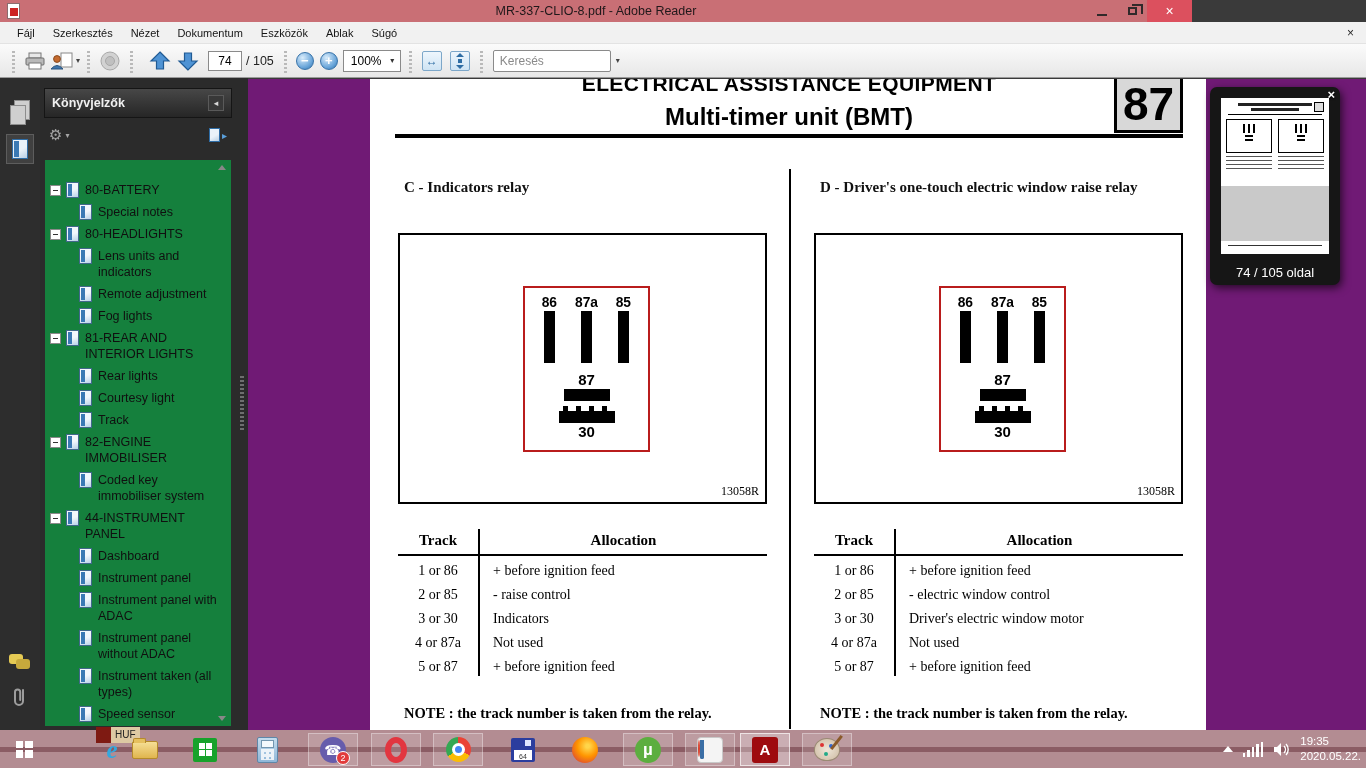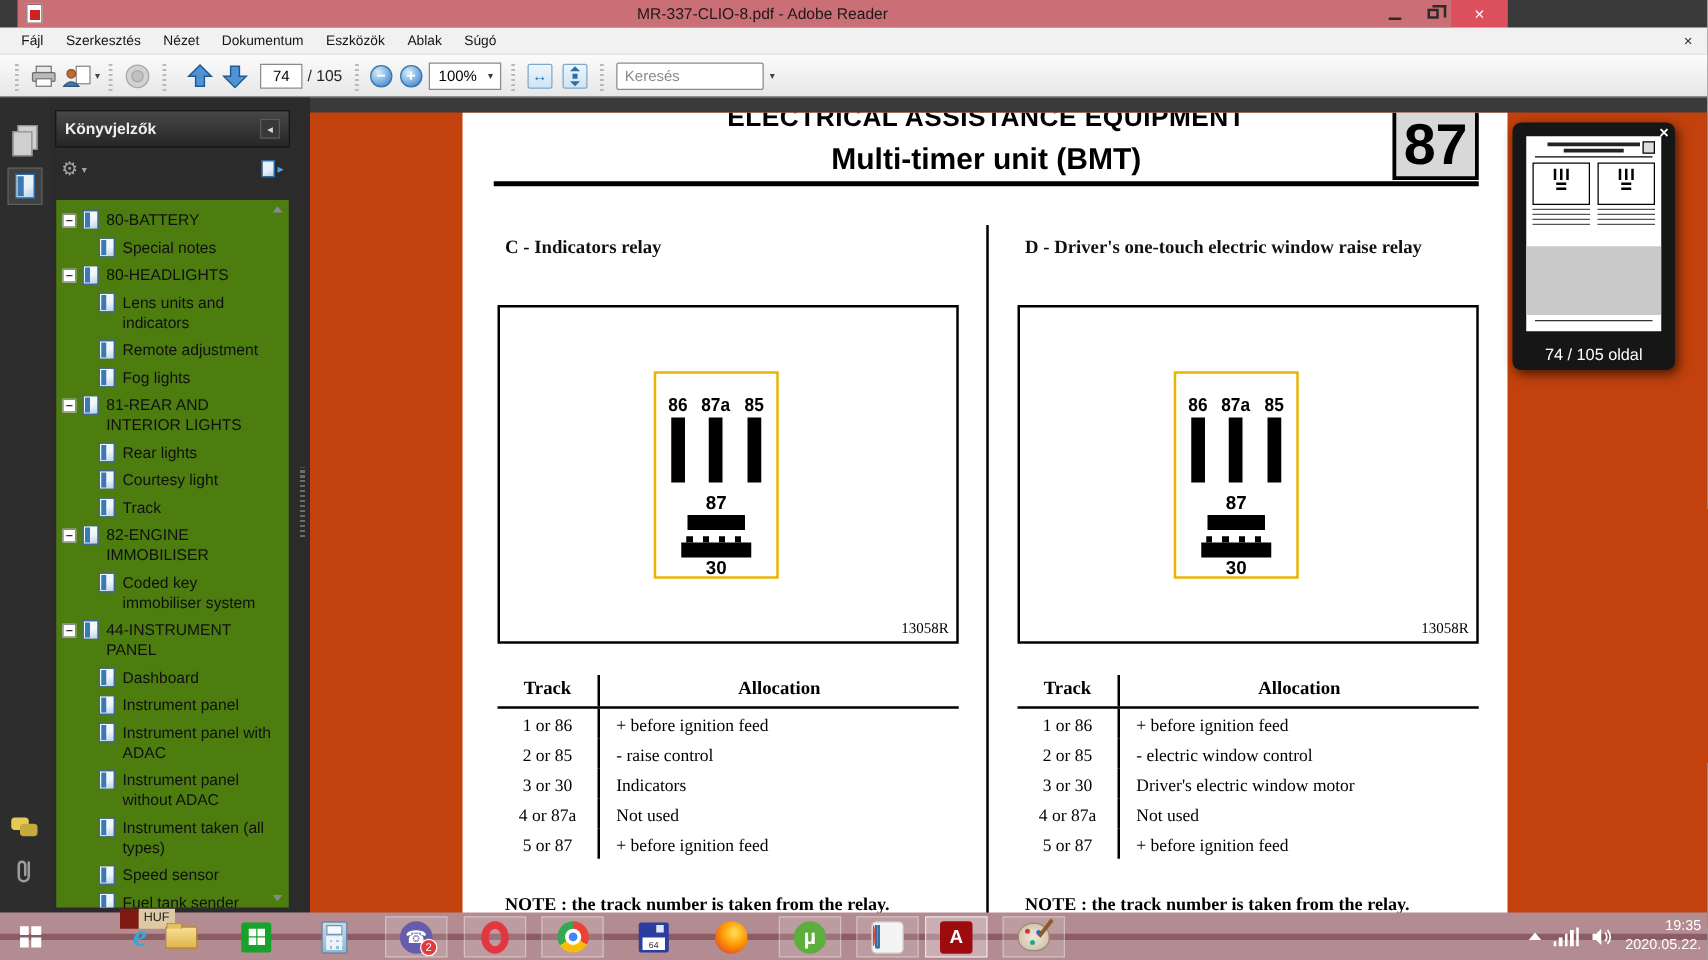--- a/index.html
+++ b/index.html
@@ -1,20 +1,20 @@
 <!DOCTYPE html>
 <html><head>
 <meta charset="utf-8">
 <style>
   * { margin:0; padding:0; box-sizing:border-box; }
   html,body { width:1366px; height:768px; overflow:hidden; }
   body { font-family:"Liberation Sans",sans-serif; position:relative; background:#3a3a3a; }
 
   
-  .titlebar { position:absolute; left:14px; top:0; width:1192px; height:22px; background:#c96f75; }
+  .titlebar { position:absolute; left:0; top:0; width:1192px; height:22px; background:#c96f75; }
   .t-title  { position:absolute; left:0; top:0; width:100%; text-align:center; font-size:12.5px; color:#20181a; line-height:22px; }
   .pdf-ico  { position:absolute; left:7px; top:3px; width:13px; height:16px; background:#fff; border:1px solid #8a6c6e; }
   .pdf-ico::before { content:""; position:absolute; left:2px; top:4px; width:8px; height:8px; background:#c22; }
   .win-btns { position:absolute; right:0; top:0; height:22px; display:flex; }
   .wbtn { width:30px; height:22px; display:flex; align-items:center; justify-content:center; }
   .min-glyph { width:10px; height:2px; background:#30292a; margin-top:8px; }
   .rest-glyph { width:9px; height:8px; border:2px solid #30292a; position:relative; background:transparent; }
   .rest-glyph::before { content:""; position:absolute; left:2px; top:-5px; width:9px; height:8px; border:2px solid #30292a; border-left:none; border-bottom:none; }
   .btn-close { width:45px; background:#dc505e; color:#fff; font-size:14px; }
 
@@ -68,54 +68,54 @@
   .p-title { color:#f0f0f0; font-size:12.5px; font-weight:bold; }
   .p-collapse { width:16px; height:16px; background:#383838; border:1px solid #5a5a5a; color:#d8d8d8; font-size:9px; display:flex; align-items:center; justify-content:center; }
   .p-tools { height:34px; display:flex; align-items:center; justify-content:space-between; padding:0 9px; }
   .gear-wrap { display:flex; align-items:center; gap:3px; color:#a5a5a5; }
   .gear-glyph { font-size:15px; font-family:"DejaVu Sans",sans-serif; }
   .tool-caret { font-size:8px; color:#a5a5a5; }
   .assign-ico { display:flex; align-items:center; gap:2px; }
   .assign-page { width:11px; height:14px; background:linear-gradient(150deg,#eaf2f9 55%,#b7cfe4); border:1px solid #2f6da6; }
   .assign-arrow { color:#5aa0dc; font-size:10px; }
 
-  .tree { position:absolute; left:5px; top:82px; width:186px; height:566px; background:#4d7c0f; overflow:hidden; padding-top:5px; }
+  .tree { position:absolute; left:5px; top:82px; width:186px; height:566px; background:#15803d; overflow:hidden; padding-top:19px; }
   .tree-up, .tree-dn { position:absolute; right:5px; width:0; height:0; border-left:4px solid transparent; border-right:4px solid transparent; }
   .tree-up { top:5px; border-bottom:5px solid #888; }
   .tree-dn { bottom:5px; border-top:5px solid #888; }
   .bm-row { display:flex; align-items:flex-start; padding:3px 14px 3px 0; }
   .lvl0 { padding-left:5px; }
   .lvl1 { padding-left:34px; }
   .bm-exp { width:11px; height:11px; border:1px solid #8a8a8a; background:#fff; margin:3px 5px 0 0; position:relative; flex:none; }
   .bm-exp::before { content:""; position:absolute; left:2px; right:2px; top:4px; height:1px; background:#333; }
   .bm-ico { width:13px; height:16px; flex:none; margin-right:6px; margin-top:0; background:linear-gradient(160deg,#f2f7fc 50%,#b9d2e8); border:1px solid #41688a; position:relative; }
   .bm-ico::before { content:""; position:absolute; left:1px; top:1px; bottom:1px; width:4px; background:#3a79b4; }
   .bm-lbl { font-size:12.5px; line-height:16px; color:#101010; }
   .lvl0 .bm-lbl { max-width:118px; }
   .lvl1 .bm-lbl { max-width:124px; }
 
   .splitter { position:absolute; left:236px; top:0; width:12px; height:652px; background:#2b2b2b; }
   .split-grip { position:absolute; left:4px; top:296px; width:4px; height:56px; background:repeating-linear-gradient(#0000 0 2px,#6e6e6e 2px 4px); }
 
   
-  .docarea { position:absolute; left:248px; top:12px; width:1118px; height:652px; background:#c2410c; overflow:hidden; }
+  .docarea { position:absolute; left:248px; top:1px; width:1118px; height:652px; background:#701a75; overflow:hidden; }
   .page { position:absolute; left:122px; top:0; width:836px; height:652px; background:#fff; overflow:hidden; }
 
   .doc-h1 { position:absolute; left:25px; top:-7px; width:788px; text-align:center; font-weight:bold; font-size:21px; letter-spacing:.4px; color:#000; }
   .doc-h2 { position:absolute; left:25px; top:24px; width:788px; text-align:center; font-weight:bold; font-size:24px; color:#000; }
   .doc-rule { position:absolute; left:25px; top:55px; width:788px; height:4px; background:#000; }
   .chapter { position:absolute; left:744px; top:-14px; width:69px; height:68px; background:#d8d8d8; border:3px solid #000; text-align:center; font-weight:bold; font-size:46px; line-height:72px; color:#000; }
   .vdivider { position:absolute; left:419px; top:90px; width:2px; height:560px; background:#000; }
 
   .sec { position:absolute; top:100px; width:370px; height:552px; }
   .secC { left:28px; } .secD { left:444px; }
   .sec-h { font-family:"Liberation Serif",serif; font-weight:600; font-size:15px; color:#111; padding-left:6px; }
 
   .fig { position:absolute; left:0; top:54px; width:369px; height:271px; border:2px solid #000; }
-  .relay { position:absolute; left:123px; top:51px; width:100px; height:166px; border:2px solid #eab308; padding-top:17px; }
+  .relay { position:absolute; left:123px; top:51px; width:127px; height:166px; border:2px solid #b91c1c; padding-top:5px; }
   .pins { display:flex; justify-content:space-evenly; }
   .pin { display:flex; flex-direction:column; align-items:center; }
   .pin-lbl { font-weight:bold; font-size:15px; transform:scaleX(.92); }
   .pin-bar { width:11px; height:52px; background:#000; margin-top:1px; }
   .mid-lbl { text-align:center; font-weight:bold; font-size:15px; margin-top:8px; }
   .mid-bar { width:46px; height:12px; background:#000; margin:1px auto 0; }
   .bot-bar { width:56px; height:12px; background:#000; margin:10px auto 0; position:relative; }
   .bot-bar::before { content:""; position:absolute; top:-5px; left:4px; right:4px; height:5px; background:repeating-linear-gradient(90deg,#000 0 5px,transparent 5px 13px); }
   .bot-lbl { text-align:center; font-weight:bold; font-size:15px; }
   .fig-ref { position:absolute; right:6px; bottom:3px; font-family:"Liberation Serif",serif; font-size:12px; }
@@ -186,21 +186,21 @@
   .java-cup { width:13px; height:6px; border:2px solid #3b6ea5; border-top:none; border-radius:0 0 7px 7px; margin:0 auto; }
   .ic-adobe { width:26px; height:26px; background:#9e0b0f; border-radius:3px; color:#fff; font-weight:bold; font-size:15px; display:flex; align-items:center; justify-content:center; }
   .ic-paint { width:26px; height:23px; background:radial-gradient(#eee6d8,#cdb9a0); border:1px solid #9a8a74; border-radius:50% 50% 46% 46%; position:relative; }
   .ic-paint::before { content:""; position:absolute; left:5px; top:4px; width:4px; height:4px; border-radius:50%; background:#d33; box-shadow:9px 1px 0 #36c, 4px 9px 0 #2a8; }
   .ic-paint::after { content:""; position:absolute; right:1px; top:-5px; width:3px; height:17px; background:#8a5a2a; transform:rotate(38deg); }
 
   .tray { position:absolute; right:5px; top:0; height:38px; display:flex; align-items:center; gap:10px; color:#fff; z-index:2; }
   .tray-caret { width:0; height:0; border-left:5px solid transparent; border-right:5px solid transparent; border-bottom:6px solid #fff; }
   .bars { display:flex; align-items:flex-end; gap:2px; }
   .bars span { width:2.5px; background:#fff; display:block; }
-  .clock { text-align:right; font-size:11.5px; line-height:15px; }
+  .clock { text-align:left; font-size:11.5px; line-height:15px; }
 </style>
 </head>
 <body>
 
 <div class="titlebar">
   <span class="pdf-ico"></span>
   <span class="t-title">MR-337-CLIO-8.pdf - Adobe Reader</span>
   <span class="win-btns">
     <span class="wbtn">
         <span class="min-glyph"></span>

